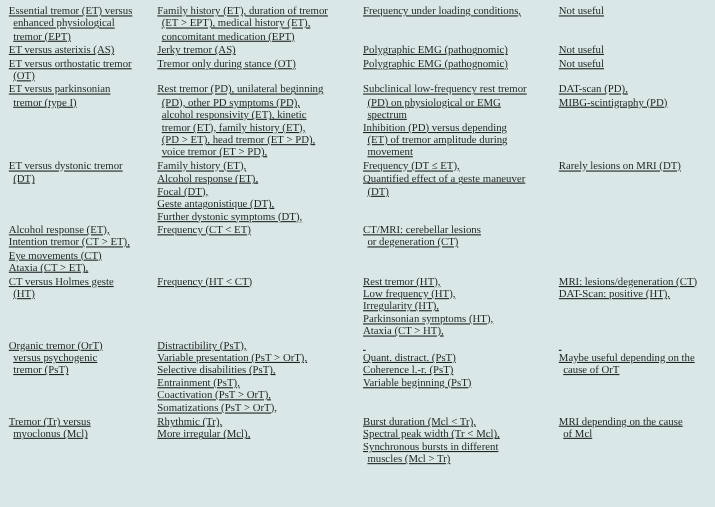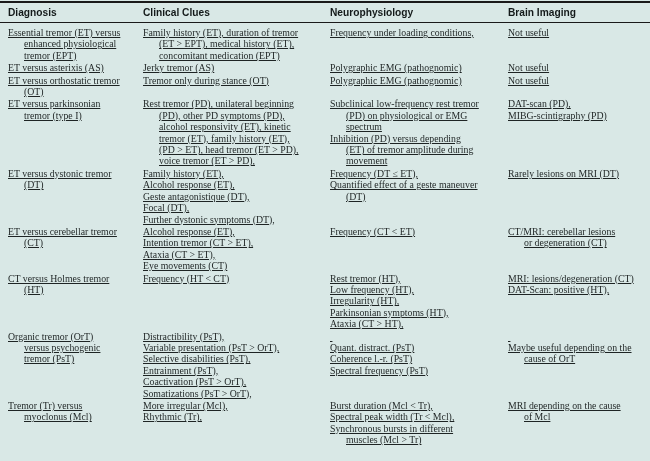--- a/index.html
+++ b/index.html
@@ -22,32 +22,26 @@
     color: #141a1a;
   }
   .th { padding-right: 6px; }
   .tbody { padding: 4px 0 0 0; text-decoration: underline; }
   .tr {
     display: grid; grid-template-columns: 135px 187px 178px 1fr;
     padding: 0 4px 1px 8px;
   }
   .td { padding-right: 5px; }
   .line { padding-left: 10px; text-indent: -10px; white-space: normal; }
-  .line.indent { margin-left: 16px; }
+  .line.indent { margin-left: 4px; }
 </style>
 </head>
 <body>
 
 <div class="page">
-  <div class="thead">
-    <div class="th">Diagnosis</div>
-    <div class="th">Clinical Clues</div>
-    <div class="th">Neurophysiology</div>
-    <div class="th">Brain Imaging</div>
-  </div>
   <div class="tbody">
       <div class="tr">
         <div class="td">
           <div class="line">Essential tremor (ET) versus</div>
           <div class="line indent">enhanced physiological</div>
           <div class="line indent">tremor (EPT)</div>
         </div>
         <div class="td">
           <div class="line">Family history (ET), duration of tremor</div>
           <div class="line indent">(ET &gt; EPT), medical history (ET),</div>
@@ -116,55 +110,51 @@
         </div>
       </div>
       <div class="tr">
         <div class="td">
           <div class="line">ET versus dystonic tremor</div>
           <div class="line indent">(DT)</div>
         </div>
         <div class="td">
           <div class="line">Family history (ET),</div>
           <div class="line">Alcohol response (ET),</div>
+          <div class="line">Focal (DT),</div>
           <div class="line">Geste antagonistique (DT),</div>
-          <div class="line">Focal (DT),</div>
           <div class="line">Further dystonic symptoms (DT),</div>
         </div>
         <div class="td">
           <div class="line">Frequency (DT ≤ ET),</div>
           <div class="line">Quantified effect of a geste maneuver</div>
           <div class="line indent">(DT)</div>
         </div>
         <div class="td">
           <div class="line">Rarely lesions on MRI (DT)</div>
         </div>
       </div>
       <div class="tr">
         <div class="td">
-          <div class="line">ET versus cerebellar tremor</div>
-          <div class="line indent">(CT)</div>
-        </div>
-        <div class="td">
           <div class="line">Alcohol response (ET),</div>
           <div class="line">Intention tremor (CT &gt; ET),</div>
+          <div class="line">Eye movements (CT)</div>
           <div class="line">Ataxia (CT &gt; ET),</div>
-          <div class="line">Eye movements (CT)</div>
         </div>
         <div class="td">
           <div class="line">Frequency (CT &lt; ET)</div>
         </div>
         <div class="td">
           <div class="line">CT/MRI: cerebellar lesions</div>
           <div class="line indent">or degeneration (CT)</div>
         </div>
       </div>
       <div class="tr">
         <div class="td">
-          <div class="line">CT versus Holmes tremor</div>
+          <div class="line">CT versus Holmes geste</div>
           <div class="line indent">(HT)</div>
         </div>
         <div class="td">
           <div class="line">Frequency (HT &lt; CT)</div>
         </div>
         <div class="td">
           <div class="line">Rest tremor (HT),</div>
           <div class="line">Low frequency (HT),</div>
           <div class="line">Irregularity (HT),</div>
           <div class="line">Parkinsonian symptoms (HT),</div>
@@ -186,36 +176,36 @@
           <div class="line">Variable presentation (PsT &gt; OrT),</div>
           <div class="line">Selective disabilities (PsT),</div>
           <div class="line">Entrainment (PsT),</div>
           <div class="line">Coactivation (PsT &gt; OrT),</div>
           <div class="line">Somatizations (PsT &gt; OrT),</div>
         </div>
         <div class="td">
           <div class="line">&nbsp;</div>
           <div class="line">Quant. distract. (PsT)</div>
           <div class="line">Coherence l.-r. (PsT)</div>
-          <div class="line">Spectral frequency (PsT)</div>
+          <div class="line">Variable beginning (PsT)</div>
         </div>
         <div class="td">
           <div class="line">&nbsp;</div>
           <div class="line">Maybe useful depending on the</div>
           <div class="line indent">cause of OrT</div>
         </div>
       </div>
       <div class="tr">
         <div class="td">
           <div class="line">Tremor (Tr) versus</div>
           <div class="line indent">myoclonus (Mcl)</div>
         </div>
         <div class="td">
+          <div class="line">Rhythmic (Tr),</div>
           <div class="line">More irregular (Mcl),</div>
-          <div class="line">Rhythmic (Tr),</div>
         </div>
         <div class="td">
           <div class="line">Burst duration (Mcl &lt; Tr),</div>
           <div class="line">Spectral peak width (Tr &lt; Mcl),</div>
           <div class="line">Synchronous bursts in different</div>
           <div class="line indent">muscles (Mcl &gt; Tr)</div>
         </div>
         <div class="td">
           <div class="line">MRI depending on the cause</div>
           <div class="line indent">of Mcl</div>

